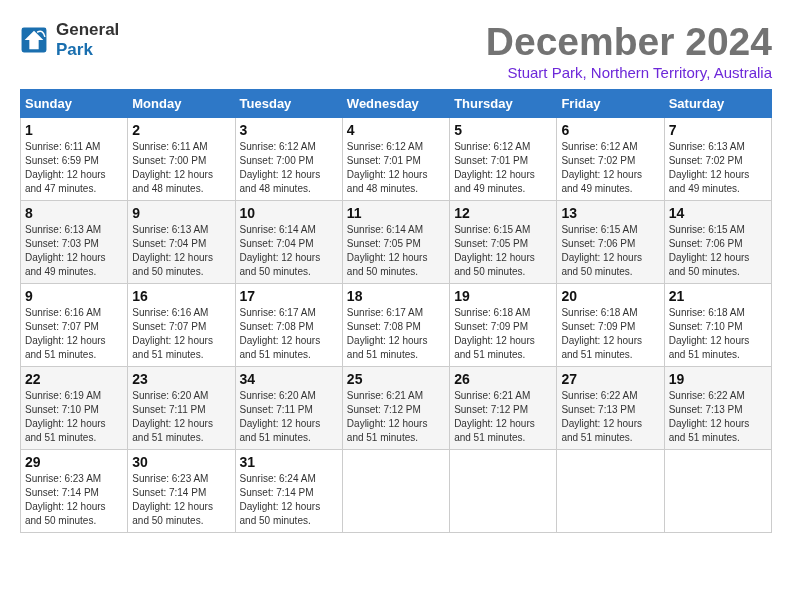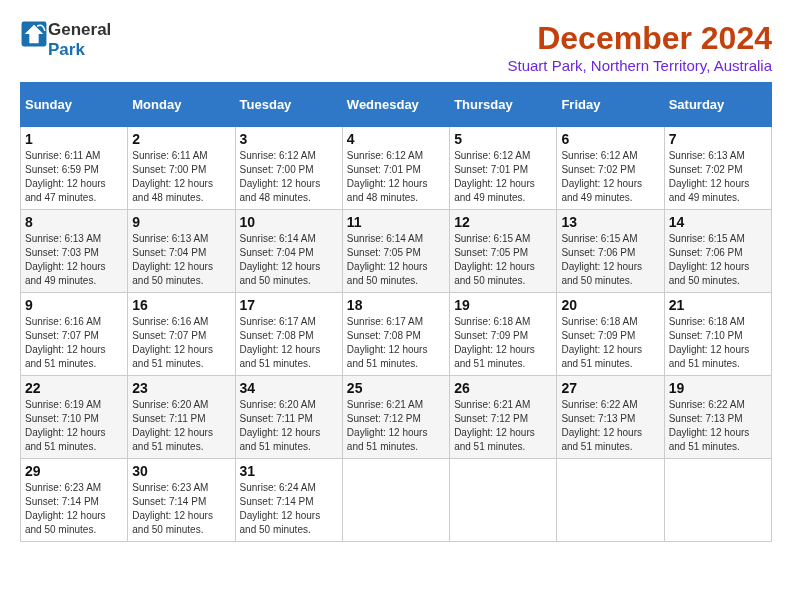--- a/index.html
+++ b/index.html
@@ -11,48 +11,48 @@
       padding: 20px;
     }
     .header-area {
       display: flex;
       justify-content: space-between;
       align-items: flex-start;
       margin-bottom: 8px;
     }
     .logo {
       display: flex;
-      align-items: flex-start;
-      gap: 0;
+      align-items: center;
+      gap: 8px;
     }
     .logo-icon {
       width: 28px;
       height: 28px;
     }
     .title-area {
       text-align: right;
     }
     .month-title {
-      font-size: 32px;
+      font-size: 39px;
       font-weight: bold;
-      color: #c2410c;
+      color: #737373;
     }
     .location-title {
       font-size: 15px;
       color: #6d28d9;
     }
     table {
       width: 100%;
       border-collapse: collapse;
       font-size: 11px;
     }
     th {
       background-color: #2e78c7;
       color: #fff;
-      padding: 14px 4px;
+      padding: 6px 4px;
       text-align: left;
       font-size: 13px;
       border: 1px solid #2e78c7;
     }
     td {
       border: 1px solid #ccc;
       vertical-align: top;
       padding: 4px;
       width: calc(100% / 7);
       min-height: 80px;

